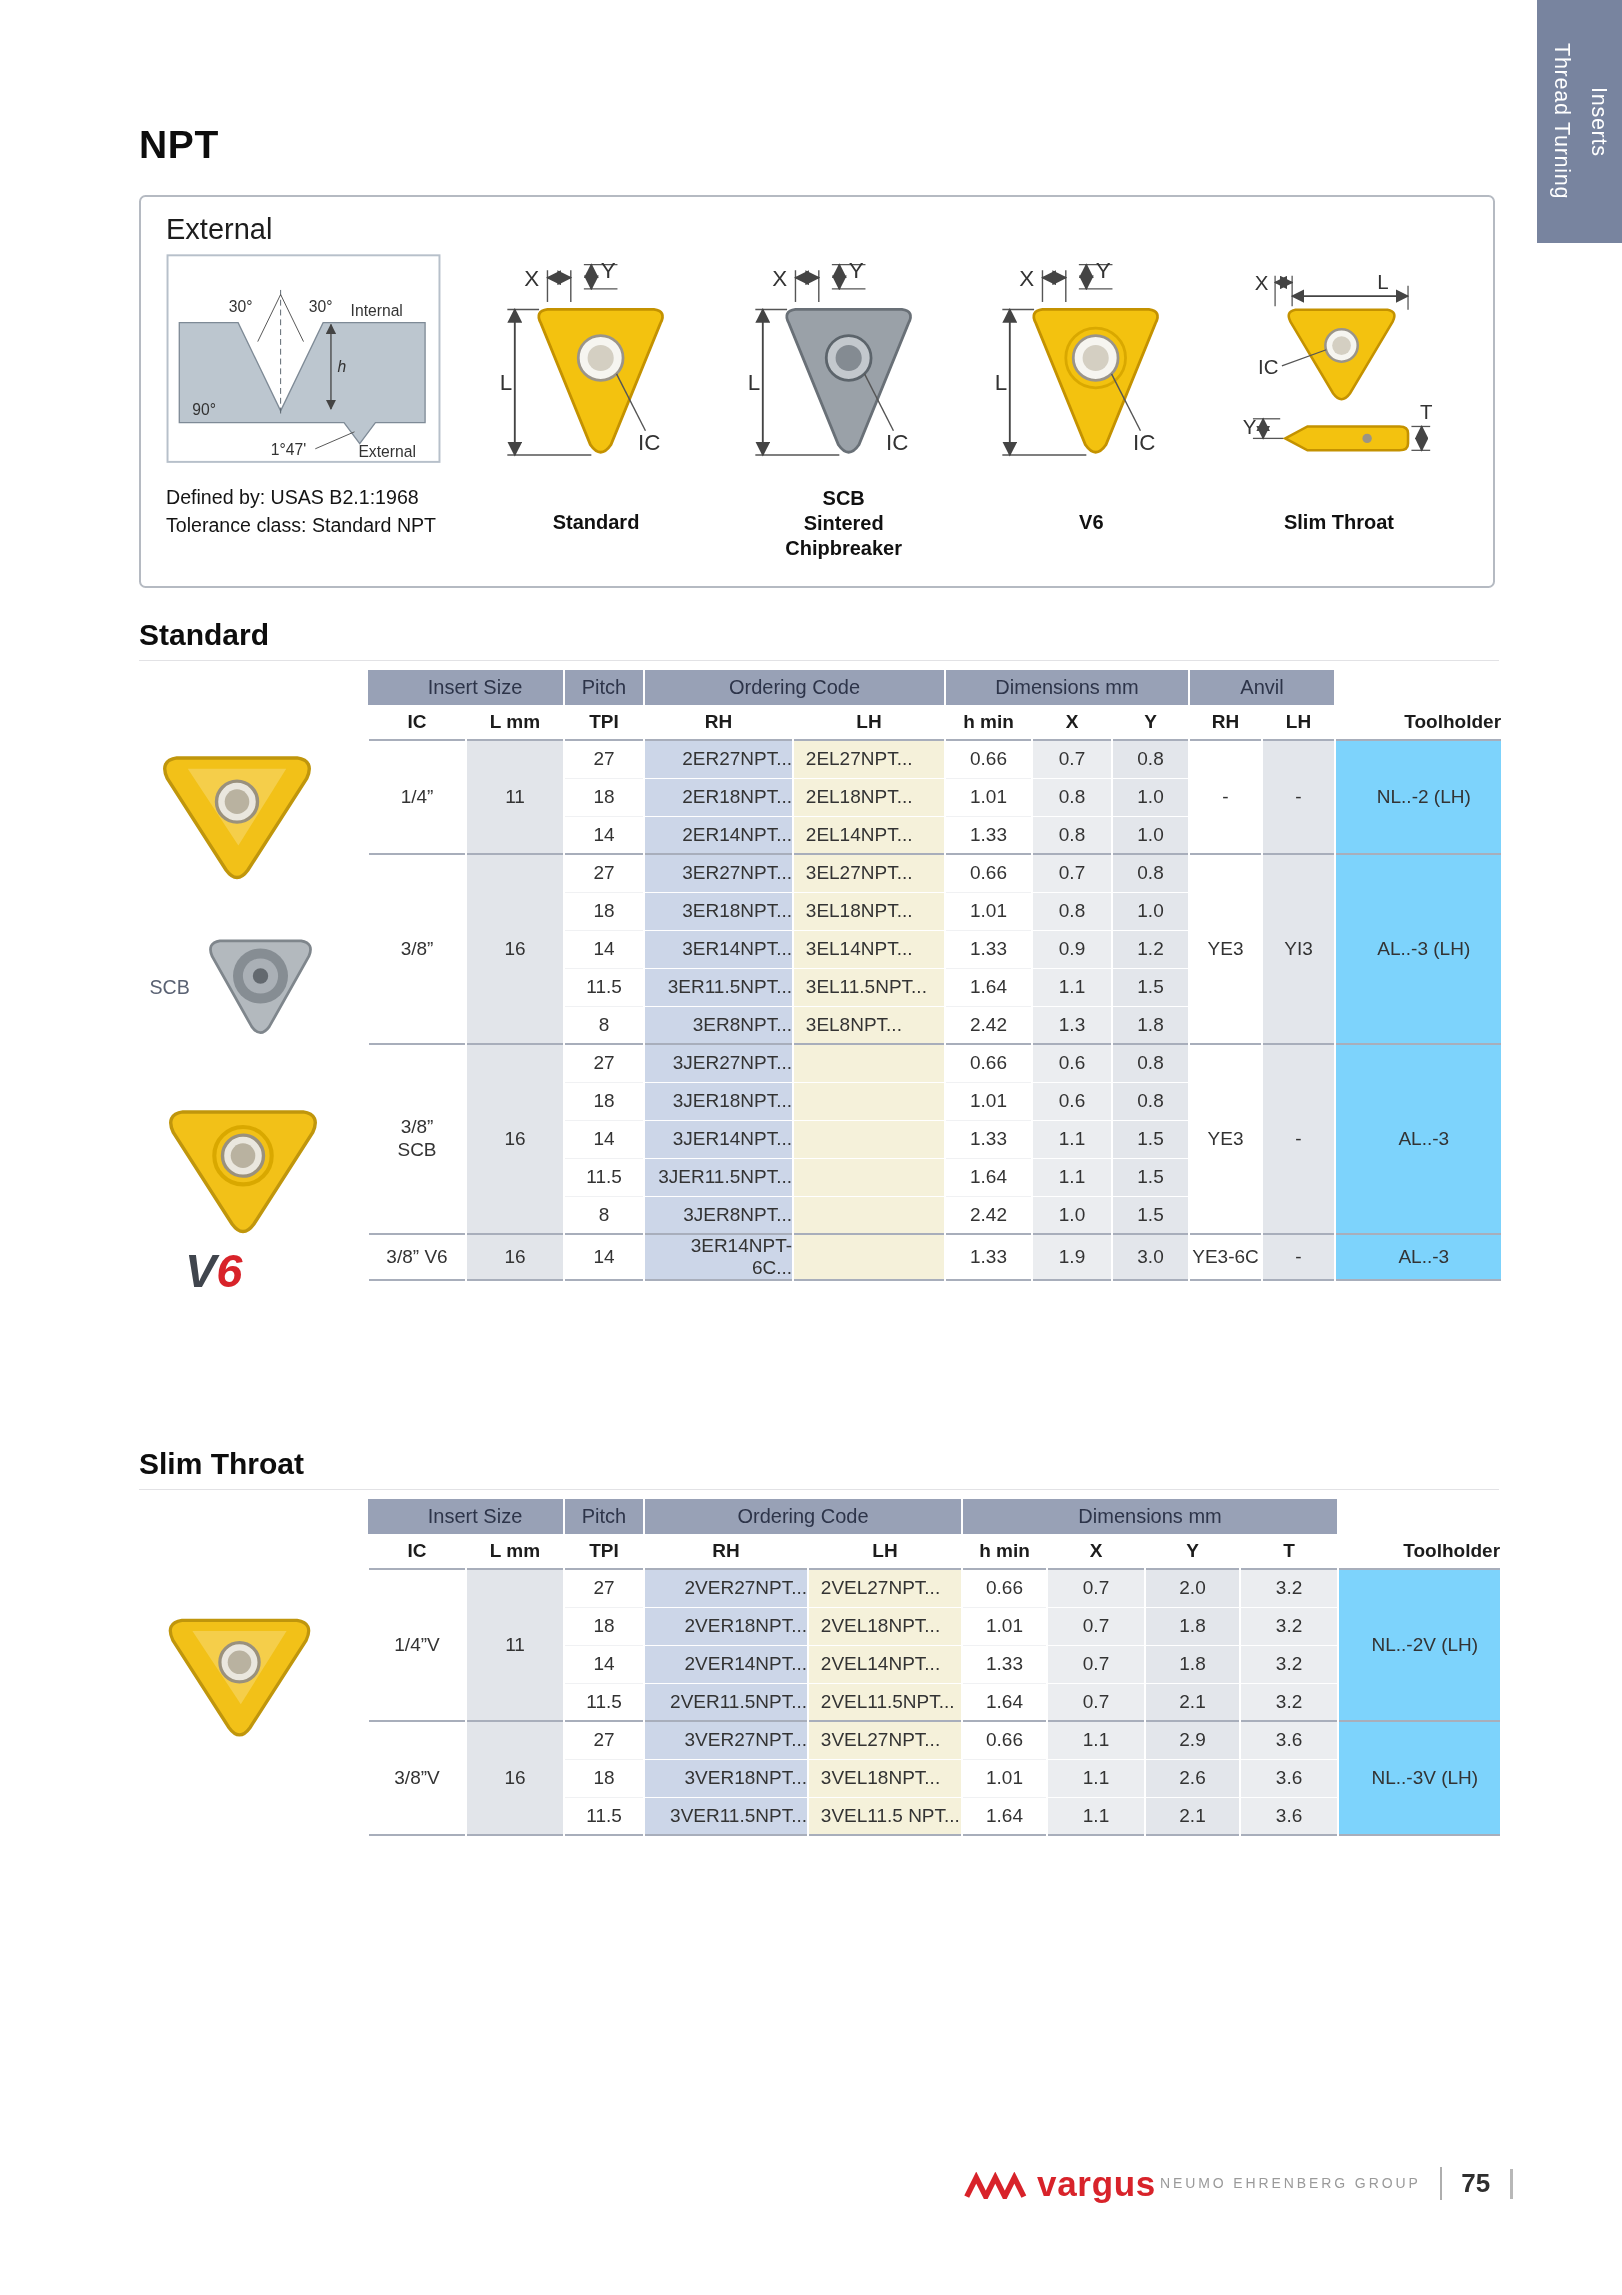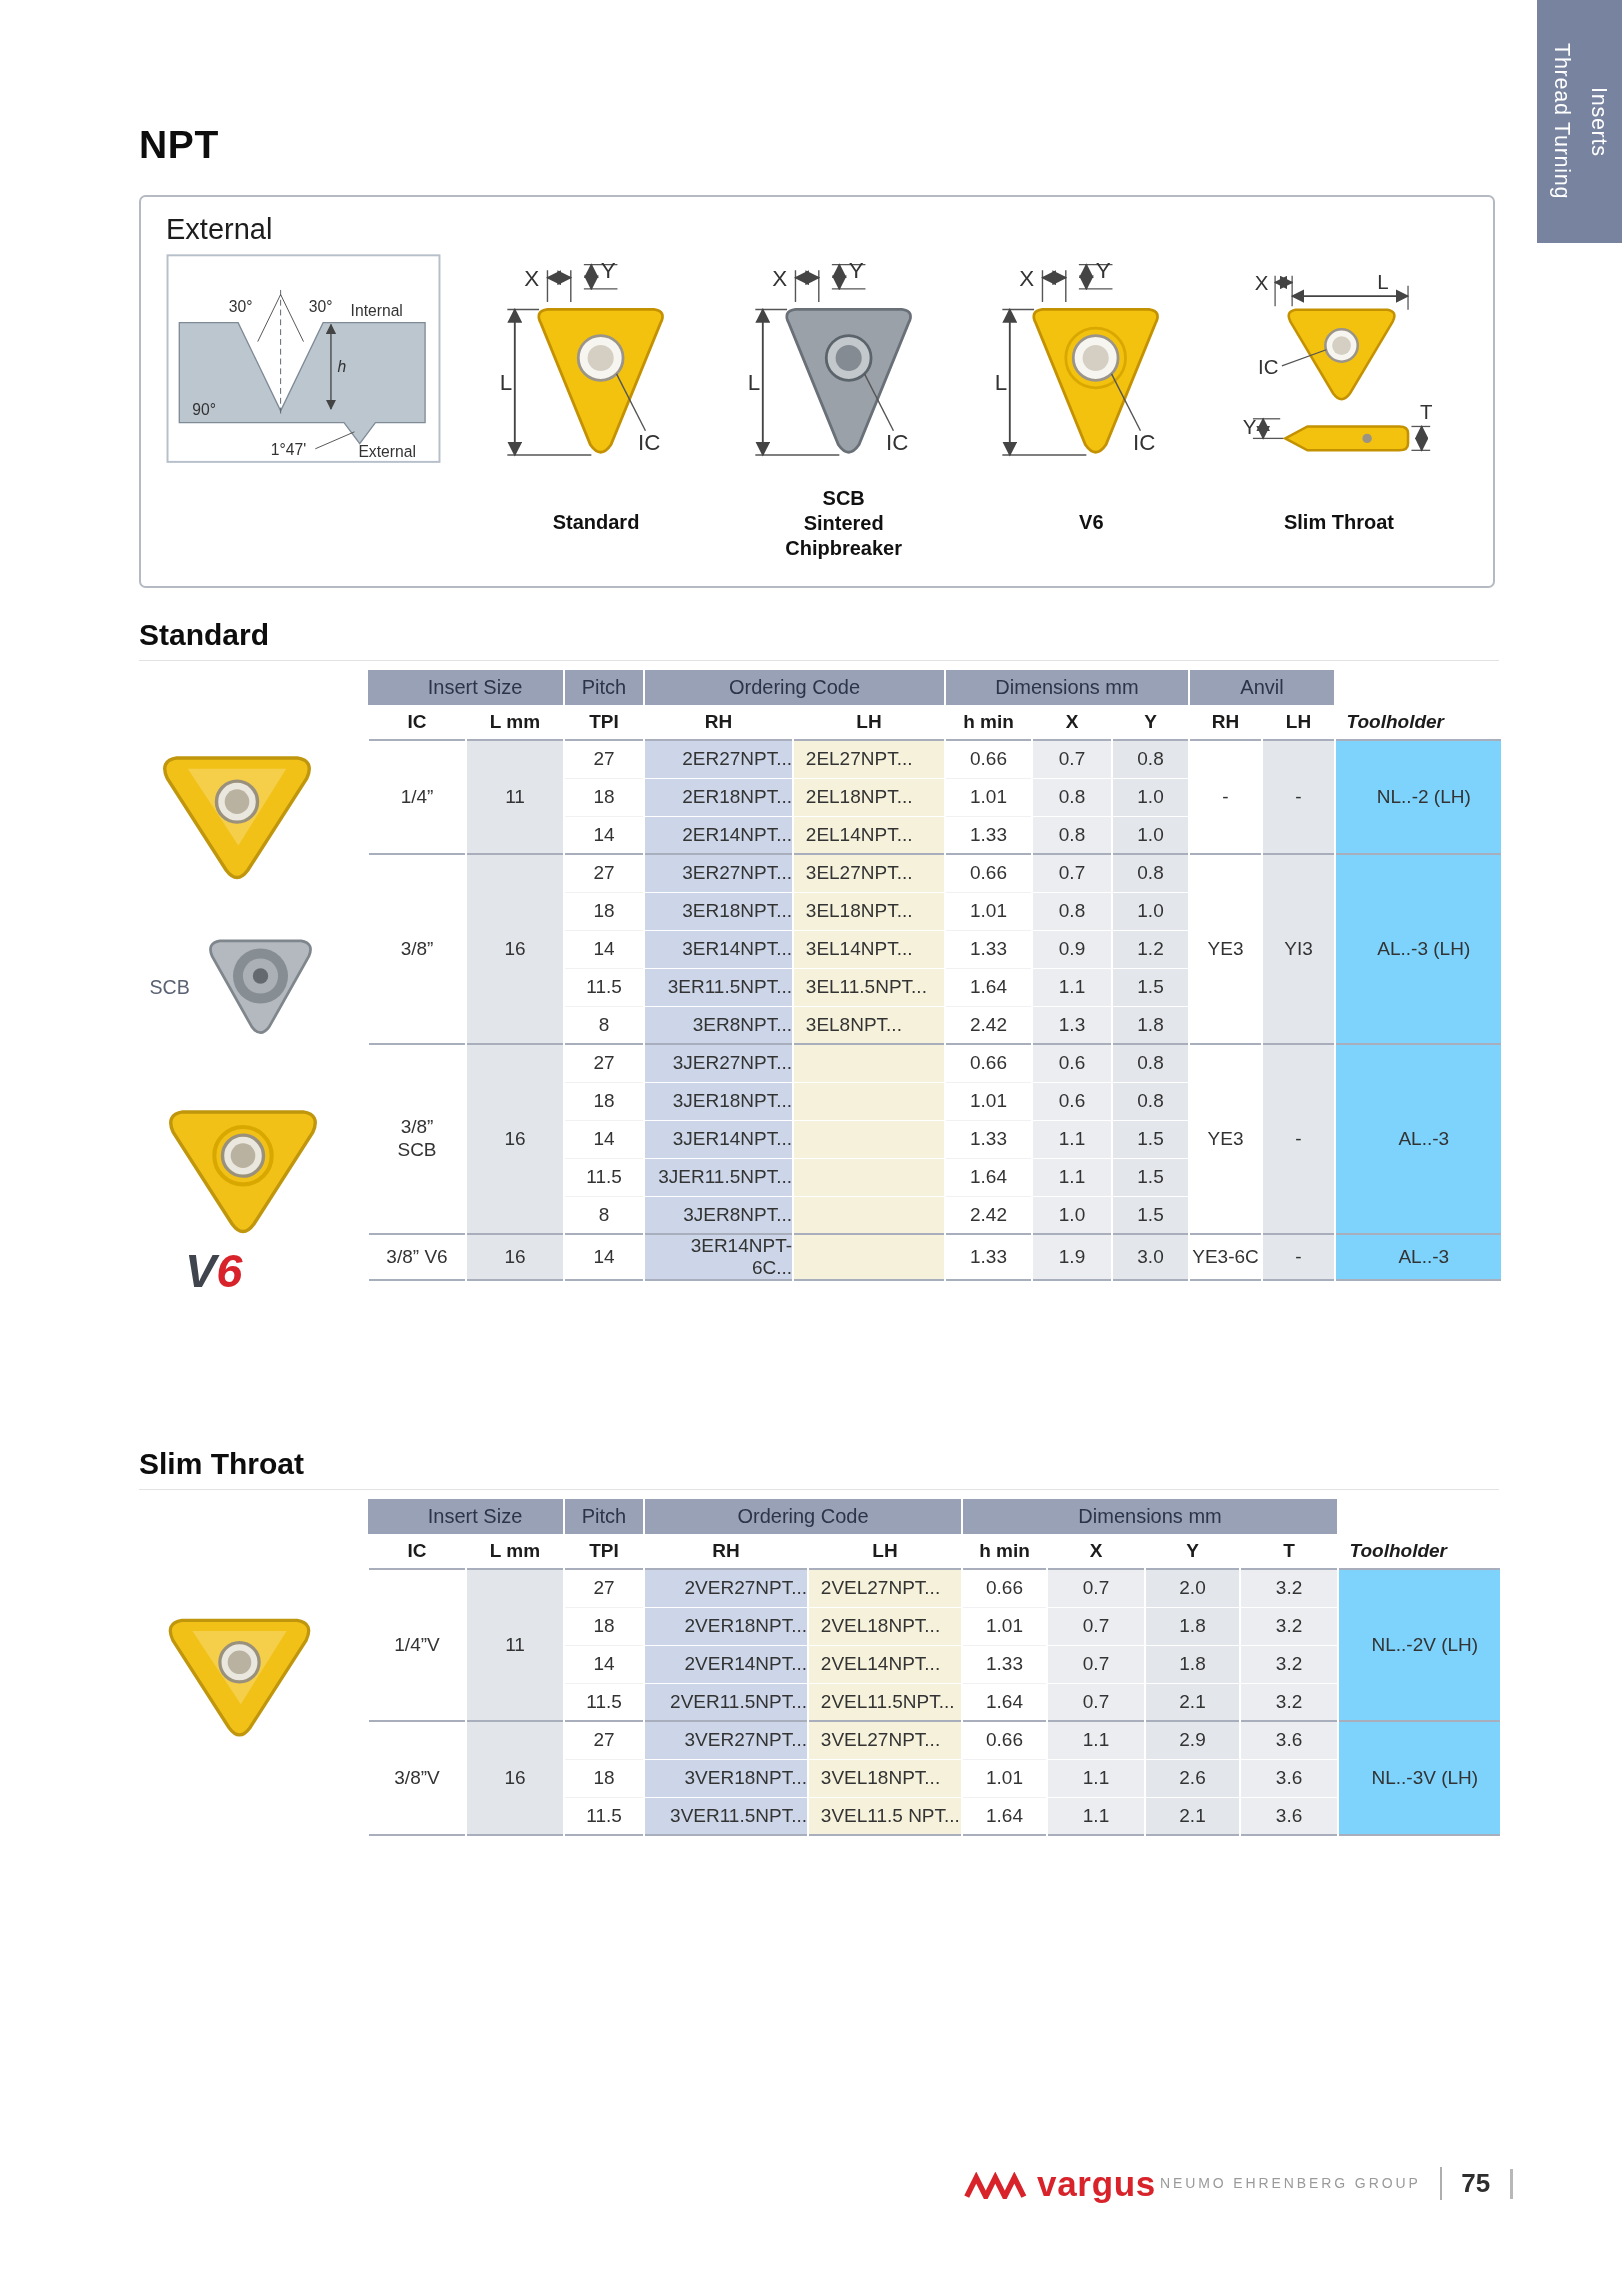--- a/index.html
+++ b/index.html
@@ -50,21 +50,21 @@
   table { border-collapse:collapse; table-layout:fixed; width:1132px;
     font-size:19px; border-bottom:2px solid #a8aebb; }
   th, td { height:38px; text-align:center; vertical-align:middle; padding:0; color:#333; }
   thead th { height:35px; }
   thead th.band { background:#98a1b6; color:#2d3449; font-weight:400; font-size:20px;
     border-left:2px solid #fff; }
   thead th.band.empty { background:#fff; }
   thead th.band:first-child { border-left:0;padding-left:19px; }
   th.colhead { background:#fff; font-weight:700; font-size:19px; color:#1c1c1c;
     border-left:2px solid #fff; border-bottom:1.3px solid #aeb3bf; }
-  th.colhead:last-child { text-align:left; padding-left:10.5px;font-style:italic; }
+  th.colhead:last-child { text-align:right; padding-left:10.5px; }
   td { border-left:2px solid #fff; border-bottom:1.3px solid #fff; }
   tr.group-start td { border-top:2px solid #a8aebb; }
 
   td.c-ic   { background:#fff; white-space:pre-line; line-height:1.2; }
   td.c-lmm  { background:#e2e5ea; }
   td.c-tpi  { background:#fff; border-bottom:1.3px solid #f0f1f3; }
   td.c-rh   { background:#ccd6e8; text-align:right; padding-left:11.8px; }
   td.c-lh   { background:#f5f1da; text-align:left; padding-left:11.8px; }
   td.c-hmin { background:#fff; border-bottom:1.3px solid #f0f1f3; }
   td.c-x    { background:#ebedf0; }
@@ -130,20 +130,24 @@
         <text x="132" y="88" class="lbl" text-anchor="end">30°</text>
         <text x="218" y="88" class="lbl">30°</text>
         <text x="322" y="95" class="lbl" text-anchor="middle">Internal</text>
         <line x1="252" y1="108" x2="252" y2="237" class="dim" marker-start="url(#arrA)" marker-end="url(#arrA)"></line>
         <text x="262" y="180" class="lbl" font-style="italic">h</text>
         <text x="40" y="247" class="lbl">90°</text>
         <line x1="228" y1="298" x2="288" y2="272" class="thin"></line>
         <text x="160" y="308" class="lbl">1°47'</text>
         <text x="338" y="310" class="lbl" text-anchor="middle">External</text>
       </svg>
+      <div class="ext-notes">
+        <div>Defined by: USAS B2.1:1968</div>
+        <div>Tolerance class: Standard NPT</div>
+      </div>
     </div>
 
     <div class="variants">
 
       <div class="variant">
         <svg class="diagram" viewBox="0 0 210 245">
           <line x1="53" y1="14" x2="53" y2="48" class="thin"></line>
           <line x1="78" y1="14" x2="78" y2="48" class="thin"></line>
           <line x1="53" y1="22" x2="78" y2="22" class="dim" marker-start="url(#arrA)" marker-end="url(#arrA)"></line>
           <text x="44" y="31" text-anchor="end" class="lbl">X</text>

